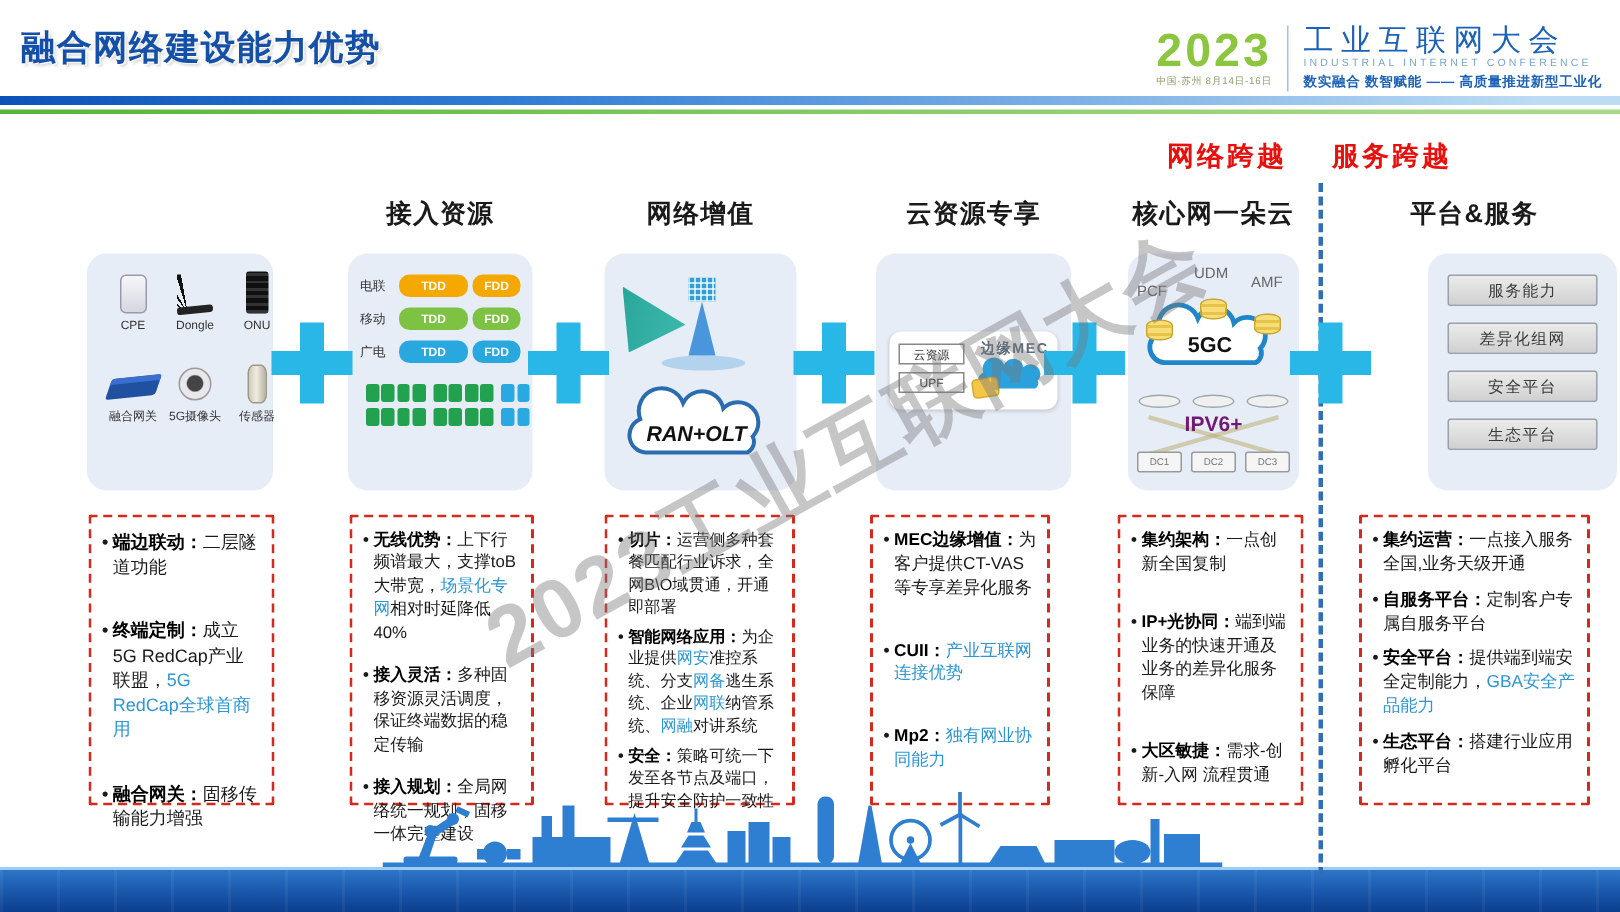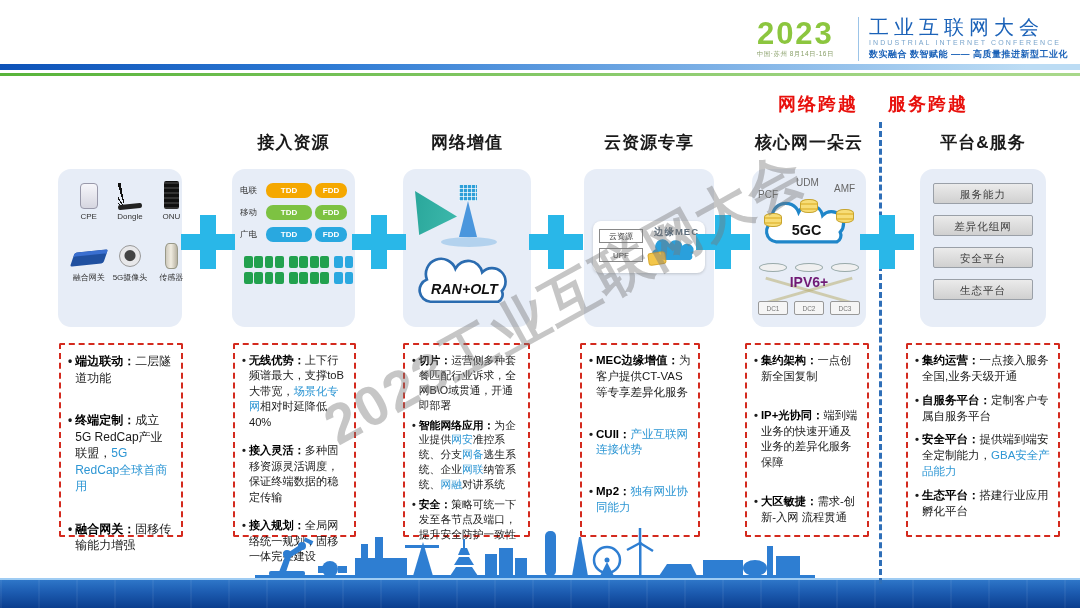--- a/index.html
+++ b/index.html
@@ -8,21 +8,21 @@
 
   
   .title { position:absolute; left:14px; top:16px; font-size:23px; font-weight:bold; color:#1550a8;
            letter-spacing:1px; text-shadow:1px 1px 0 rgba(255,255,255,.8), 2px 2px 2px rgba(0,0,0,.15); }
   .hr-blue  { position:absolute; left:0; top:64px; width:100%; height:6px;
               background:linear-gradient(90deg,#0d52b8,#2d7ad4 30%,#bcdcf4 95%); }
   .hr-green { position:absolute; left:0; top:73px; width:100%; height:3px;
               background:linear-gradient(90deg,#58b43a,#a8d88a 90%); }
 
   .logo { position:absolute; right:12px; top:16px; display:flex; align-items:center; }
-  .logo-year-wrap { text-align:center; margin-right:24px; }
+  .logo-year-wrap { text-align:center; margin-right:10px; }
   .logo-year { font-size:31px; font-weight:bold; color:#8cc63f; letter-spacing:2px; line-height:30px; }
   .logo-year-sub { font-size:6.5px; color:#8aa06a; letter-spacing:.5px; margin-top:1px; }
   .logo-sep { width:1px; height:44px; background:#9cc4e8; margin-right:10px; }
   .logo-cn { font-size:20px; font-weight:normal; color:#1b62b8; letter-spacing:5px; line-height:22px; }
   .logo-en { font-size:7px; color:#7aa5cc; letter-spacing:2.1px; margin-top:1px; }
   .logo-slogan { font-size:9px; color:#1b62b8; font-weight:bold; margin-top:2px; letter-spacing:.5px; }
 
   .banner { position:absolute; top:92px; font-size:18px; font-weight:bold; color:#e8100c; letter-spacing:2px; }
   .banner-left  { left:778px; }
   .banner-right { left:888px; }
@@ -136,20 +136,21 @@
         background:linear-gradient(180deg,#2e76c8 0%,#1c5bb0 45%,#0b3e8e 100%);
         border-top:2px solid #9fccf3; }
   .footer-band:after { content:''; position:absolute; inset:0;
         background:repeating-linear-gradient(90deg,rgba(255,255,255,.05) 0 2px,transparent 2px 38px); }
 </style>
 </head>
 <body>
 
 <div class="slide">
 
+  <div class="title">融合网络建设能力优势</div>
   <div class="hr-blue"></div>
   <div class="hr-green"></div>
 
   <div class="logo">
     <div class="logo-year-wrap">
       <div class="logo-year">2023</div>
       <div class="logo-year-sub">中国·苏州 8月14日-16日</div>
     </div>
     <div class="logo-sep"></div>
     <div class="logo-right">
@@ -365,21 +366,21 @@
         <div class="bullet">
           <span class="dot">•</span>
           <span class="btext"><b>IP+光协同：</b><span class="seg">端到端业务的快速开通及业务的差异化服务保障</span></span>
         </div>
         <div class="bullet">
           <span class="dot">•</span>
           <span class="btext"><b>大区敏捷：</b><span class="seg">需求-创新-入网 流程贯通</span></span>
         </div>
       </div>
       <div class="colheader" style="left: 904px; width: 158px;">平台&amp;服务</div>
-      <div class="card" style="left: 920px; width: 126px;">
+      <div class="card" style="left: 952px; width: 126px;">
         <div class="platform">
           <div class="pbtn">服务能力</div>
           <div class="pbtn">差异化组网</div>
           <div class="pbtn">安全平台</div>
           <div class="pbtn">生态平台</div>
         </div>
       </div>
       <div class="colbox" style="left: 906px; width: 154px; row-gap: 8px; font-size: 11.5px;">
         <div class="bullet">
           <span class="dot">•</span>

